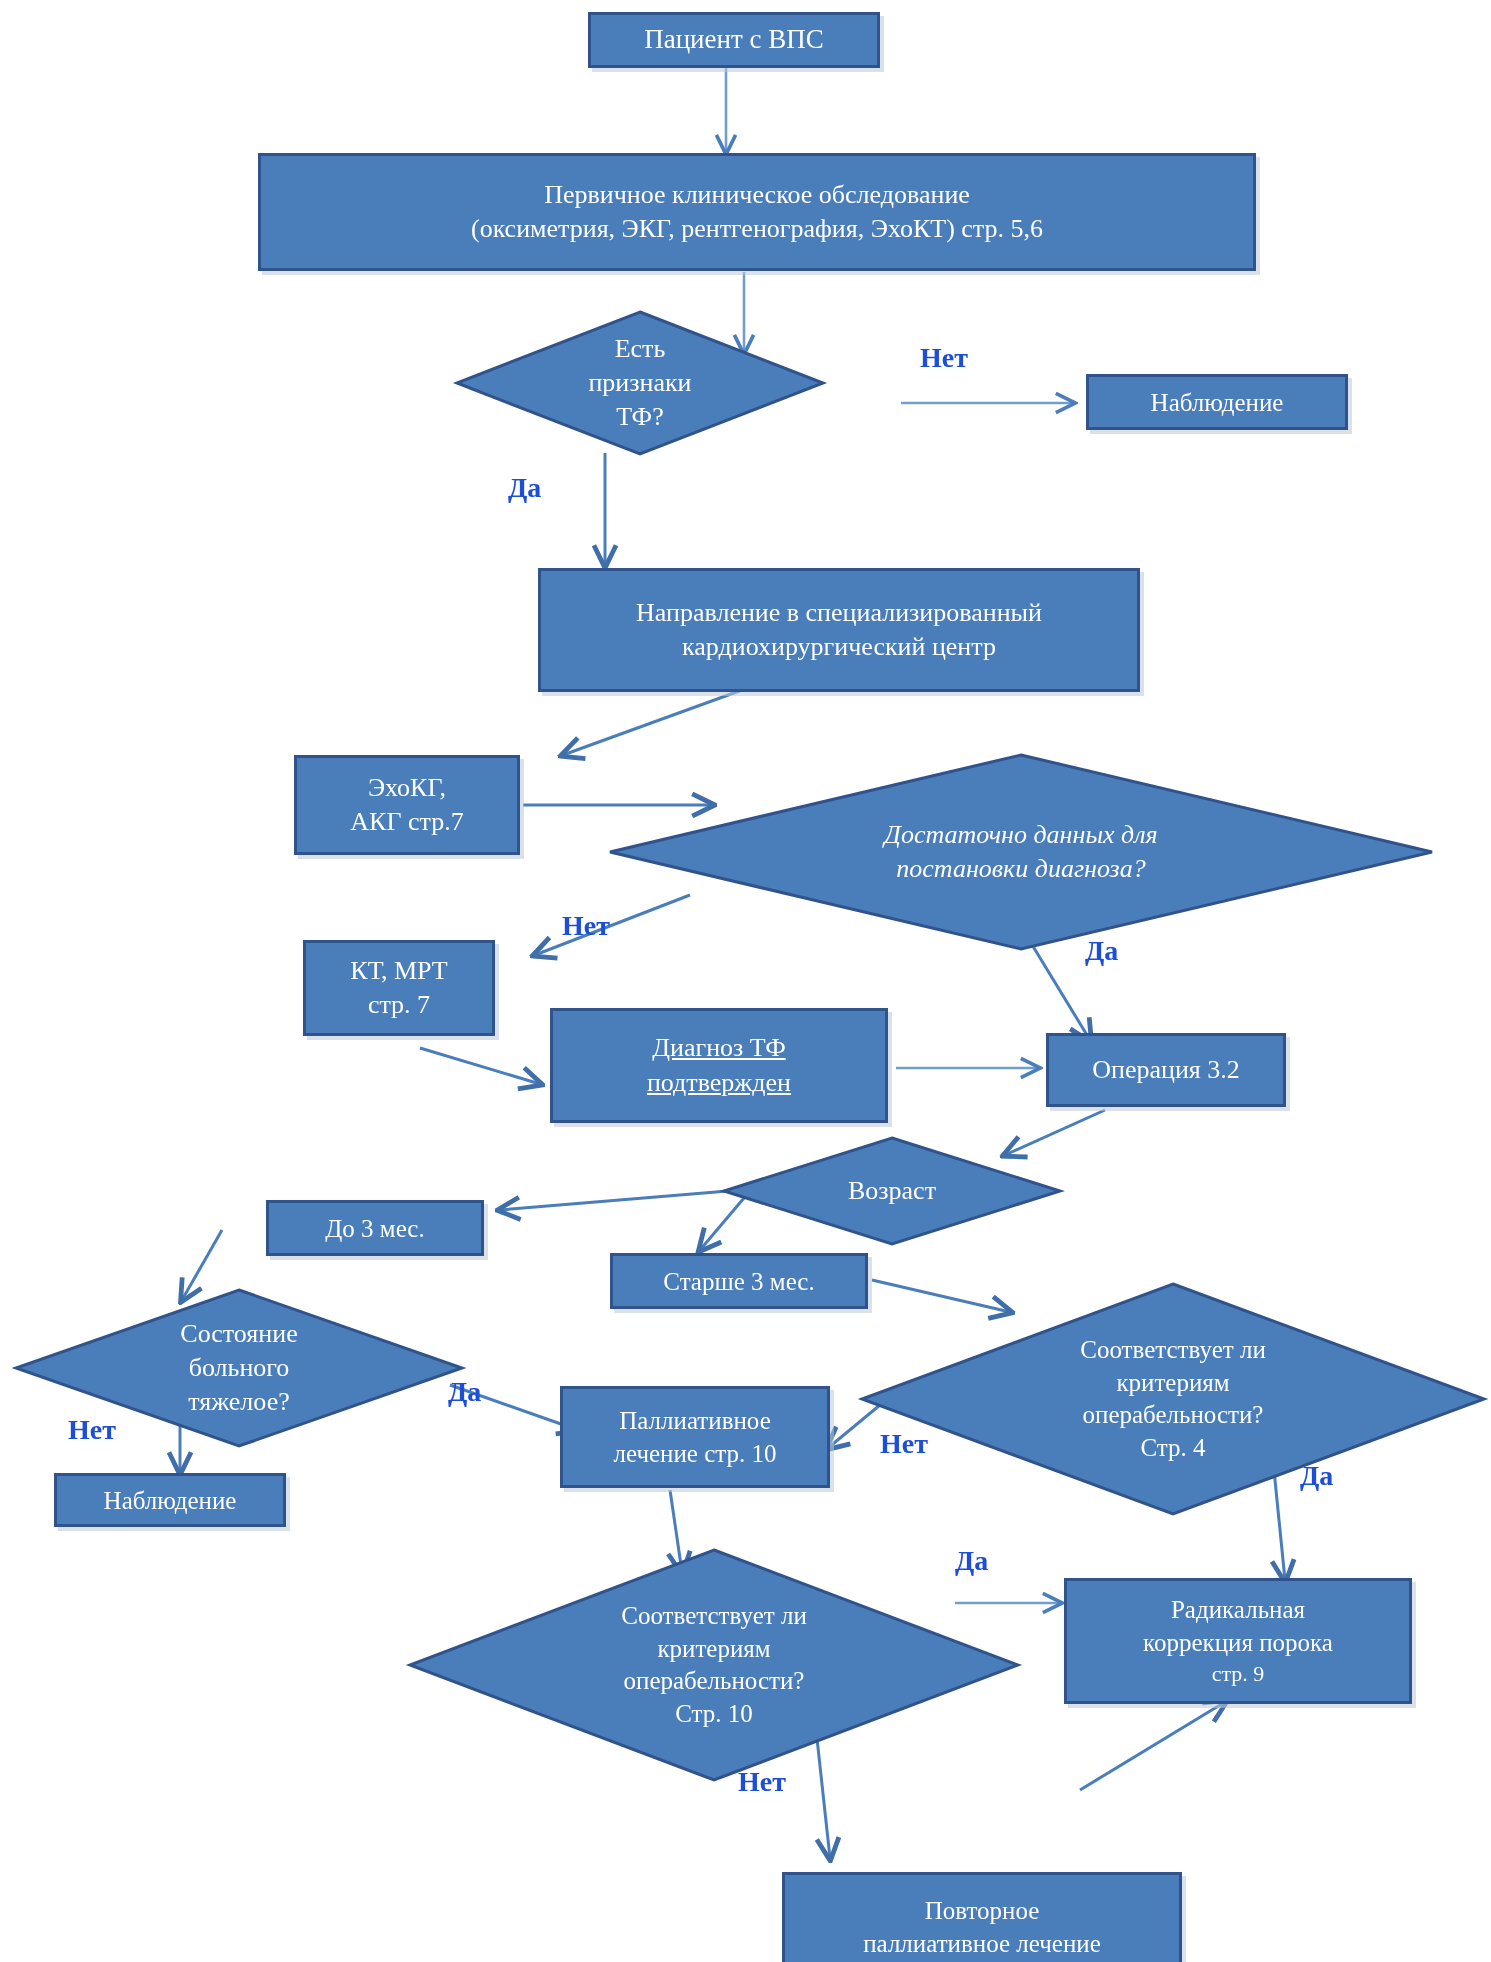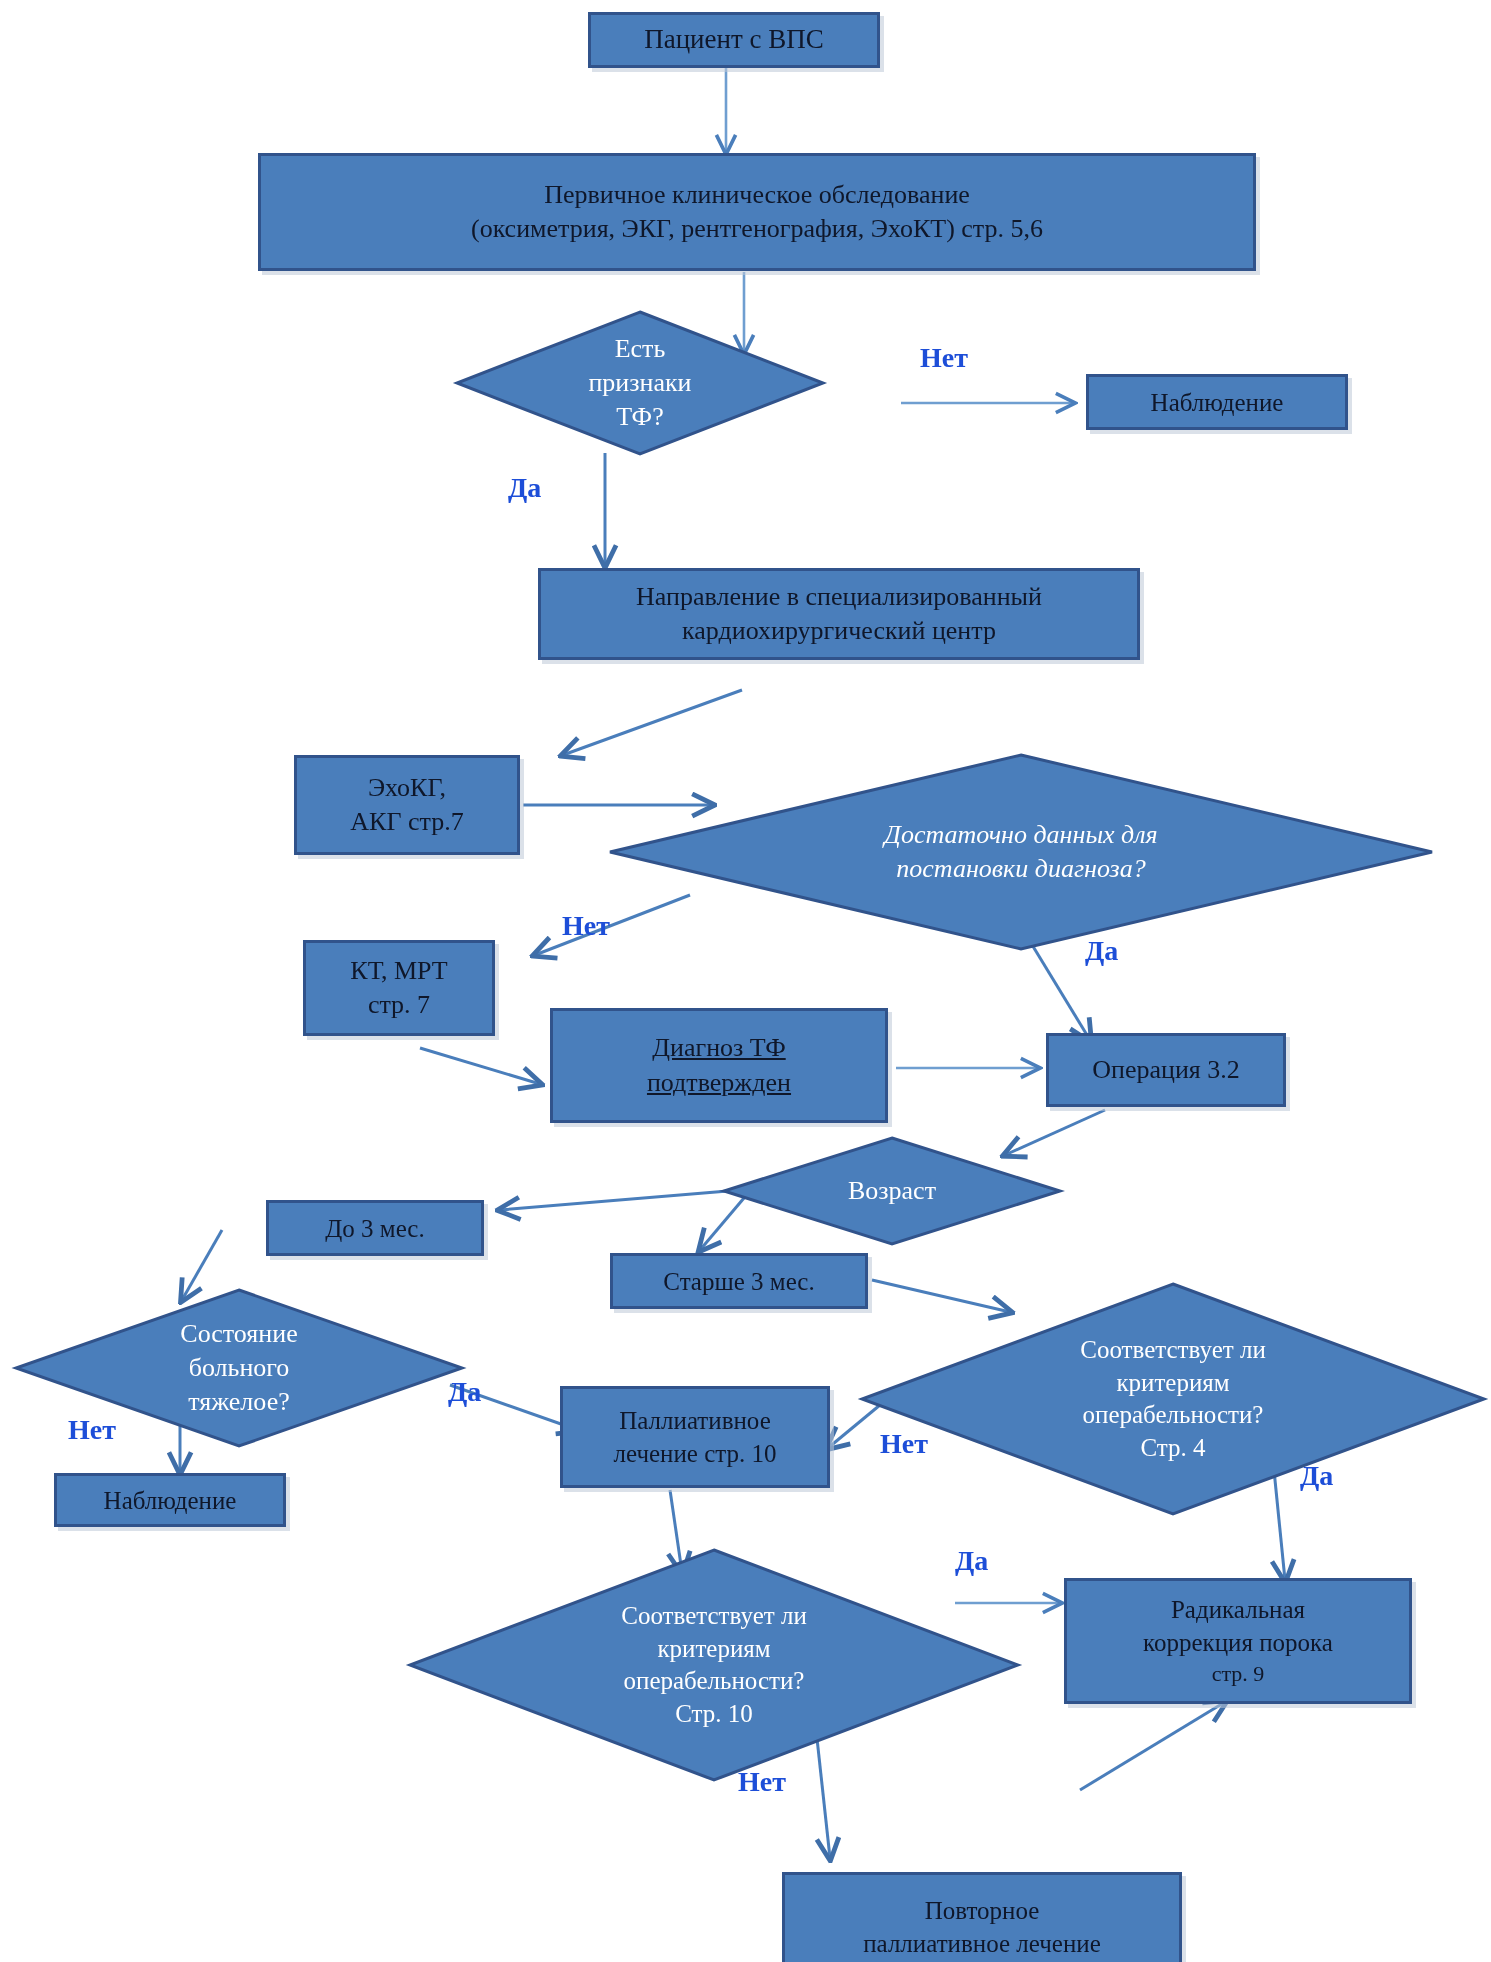--- a/index.html
+++ b/index.html
@@ -26,21 +26,21 @@
     height: 1962px;
     pointer-events: none;
   }
   .node {
     position: absolute;
     box-sizing: border-box;
     display: flex;
     align-items: center;
     justify-content: center;
     text-align: center;
-    color: #0f172a;
+    color: #ffffff;
     line-height: 1.32;
   }
   .box {
     background: #4a7ebb;
     border: 3px solid #31538b;
     box-shadow: 4px 4px 0 rgba(190,200,215,0.55);
     padding: 4px 8px;
   }
   .diamond-wrap {
     position: absolute;
@@ -163,21 +163,21 @@
       <span>Есть</span>
       <span>признаки</span>
       <span>ТФ?</span>
     </div>
   </div>
 
   <div class="node box t25" style="left:1086px; top:374px; width:262px; height:56px;">
     <span>Наблюдение</span>
   </div>
 
-  <div class="node box t26" style="left:538px; top:568px; width:602px; height:92px; flex-direction:column;">
+  <div class="node box t26" style="left:538px; top:568px; width:602px; height:124px; flex-direction:column;">
     <span>Направление в специализированный</span>
     <span>кардиохирургический центр</span>
   </div>
 
   <div class="node box t26" style="left:294px; top:755px; width:226px; height:100px; flex-direction:column;">
     <span>ЭхоКГ,</span>
     <span>АКГ   стр.7</span>
   </div>
 
   <div class="diamond-wrap" style="left:608px; top:753px; width:826px; height:198px;">

